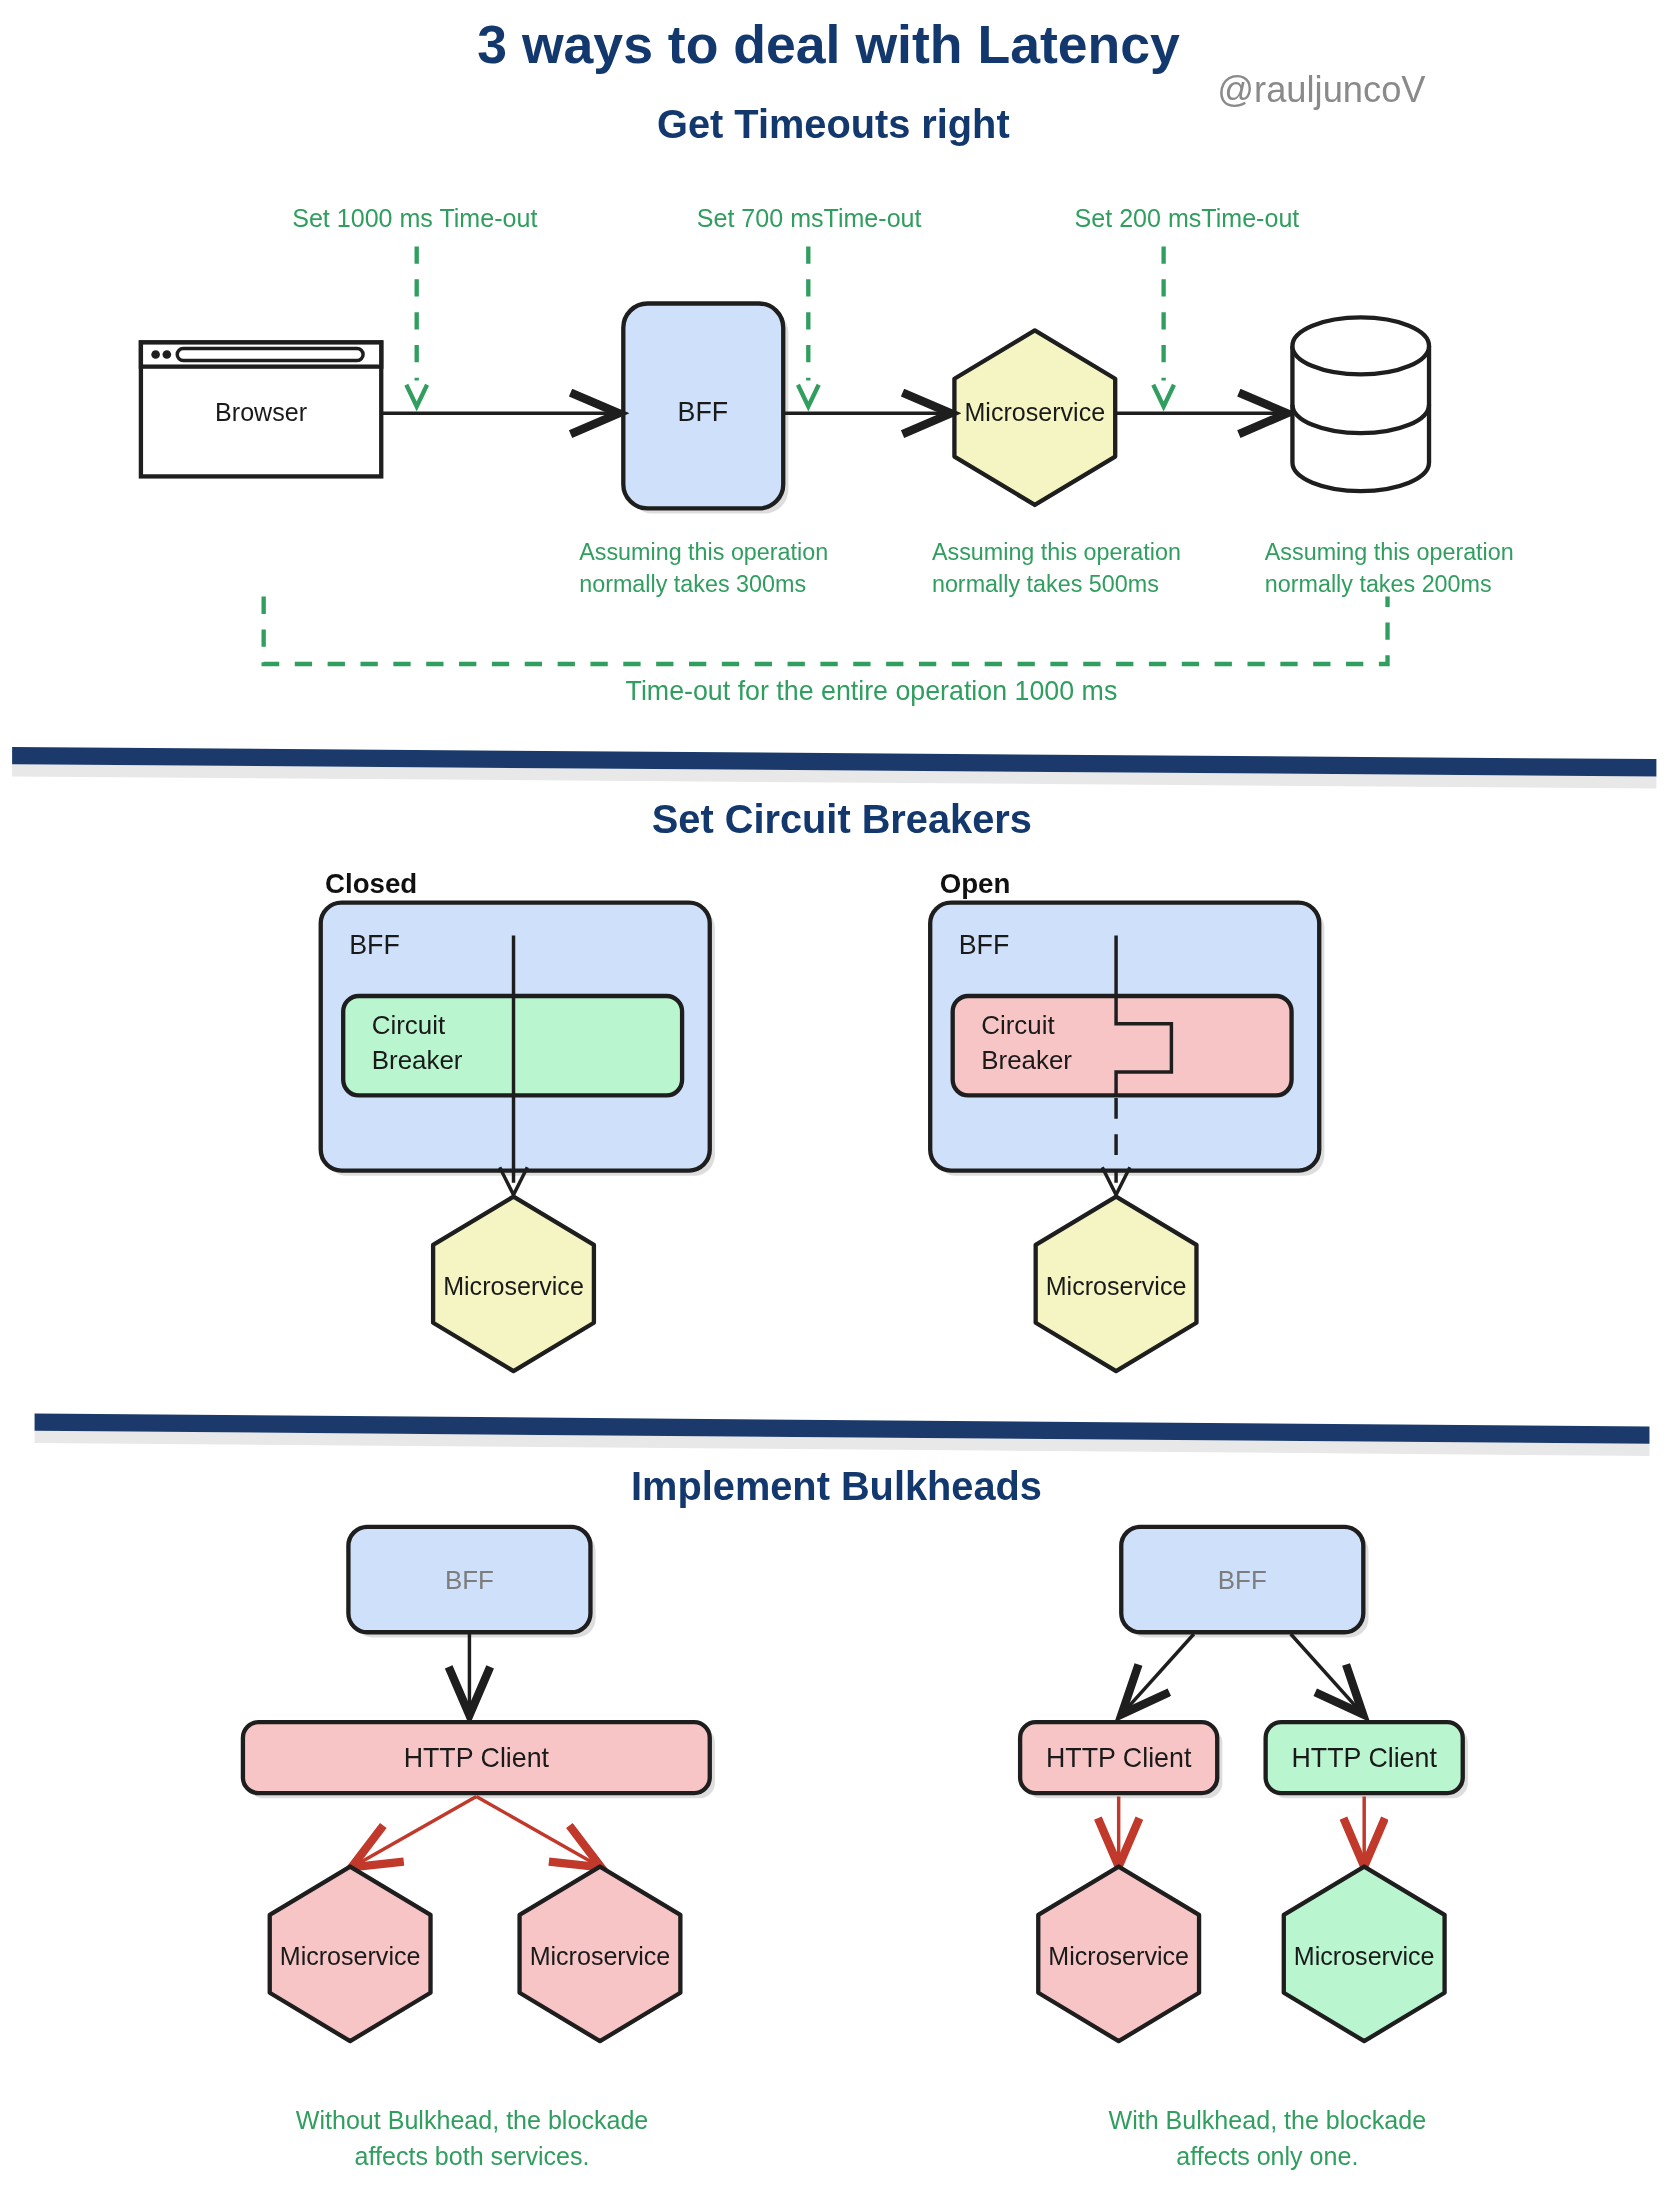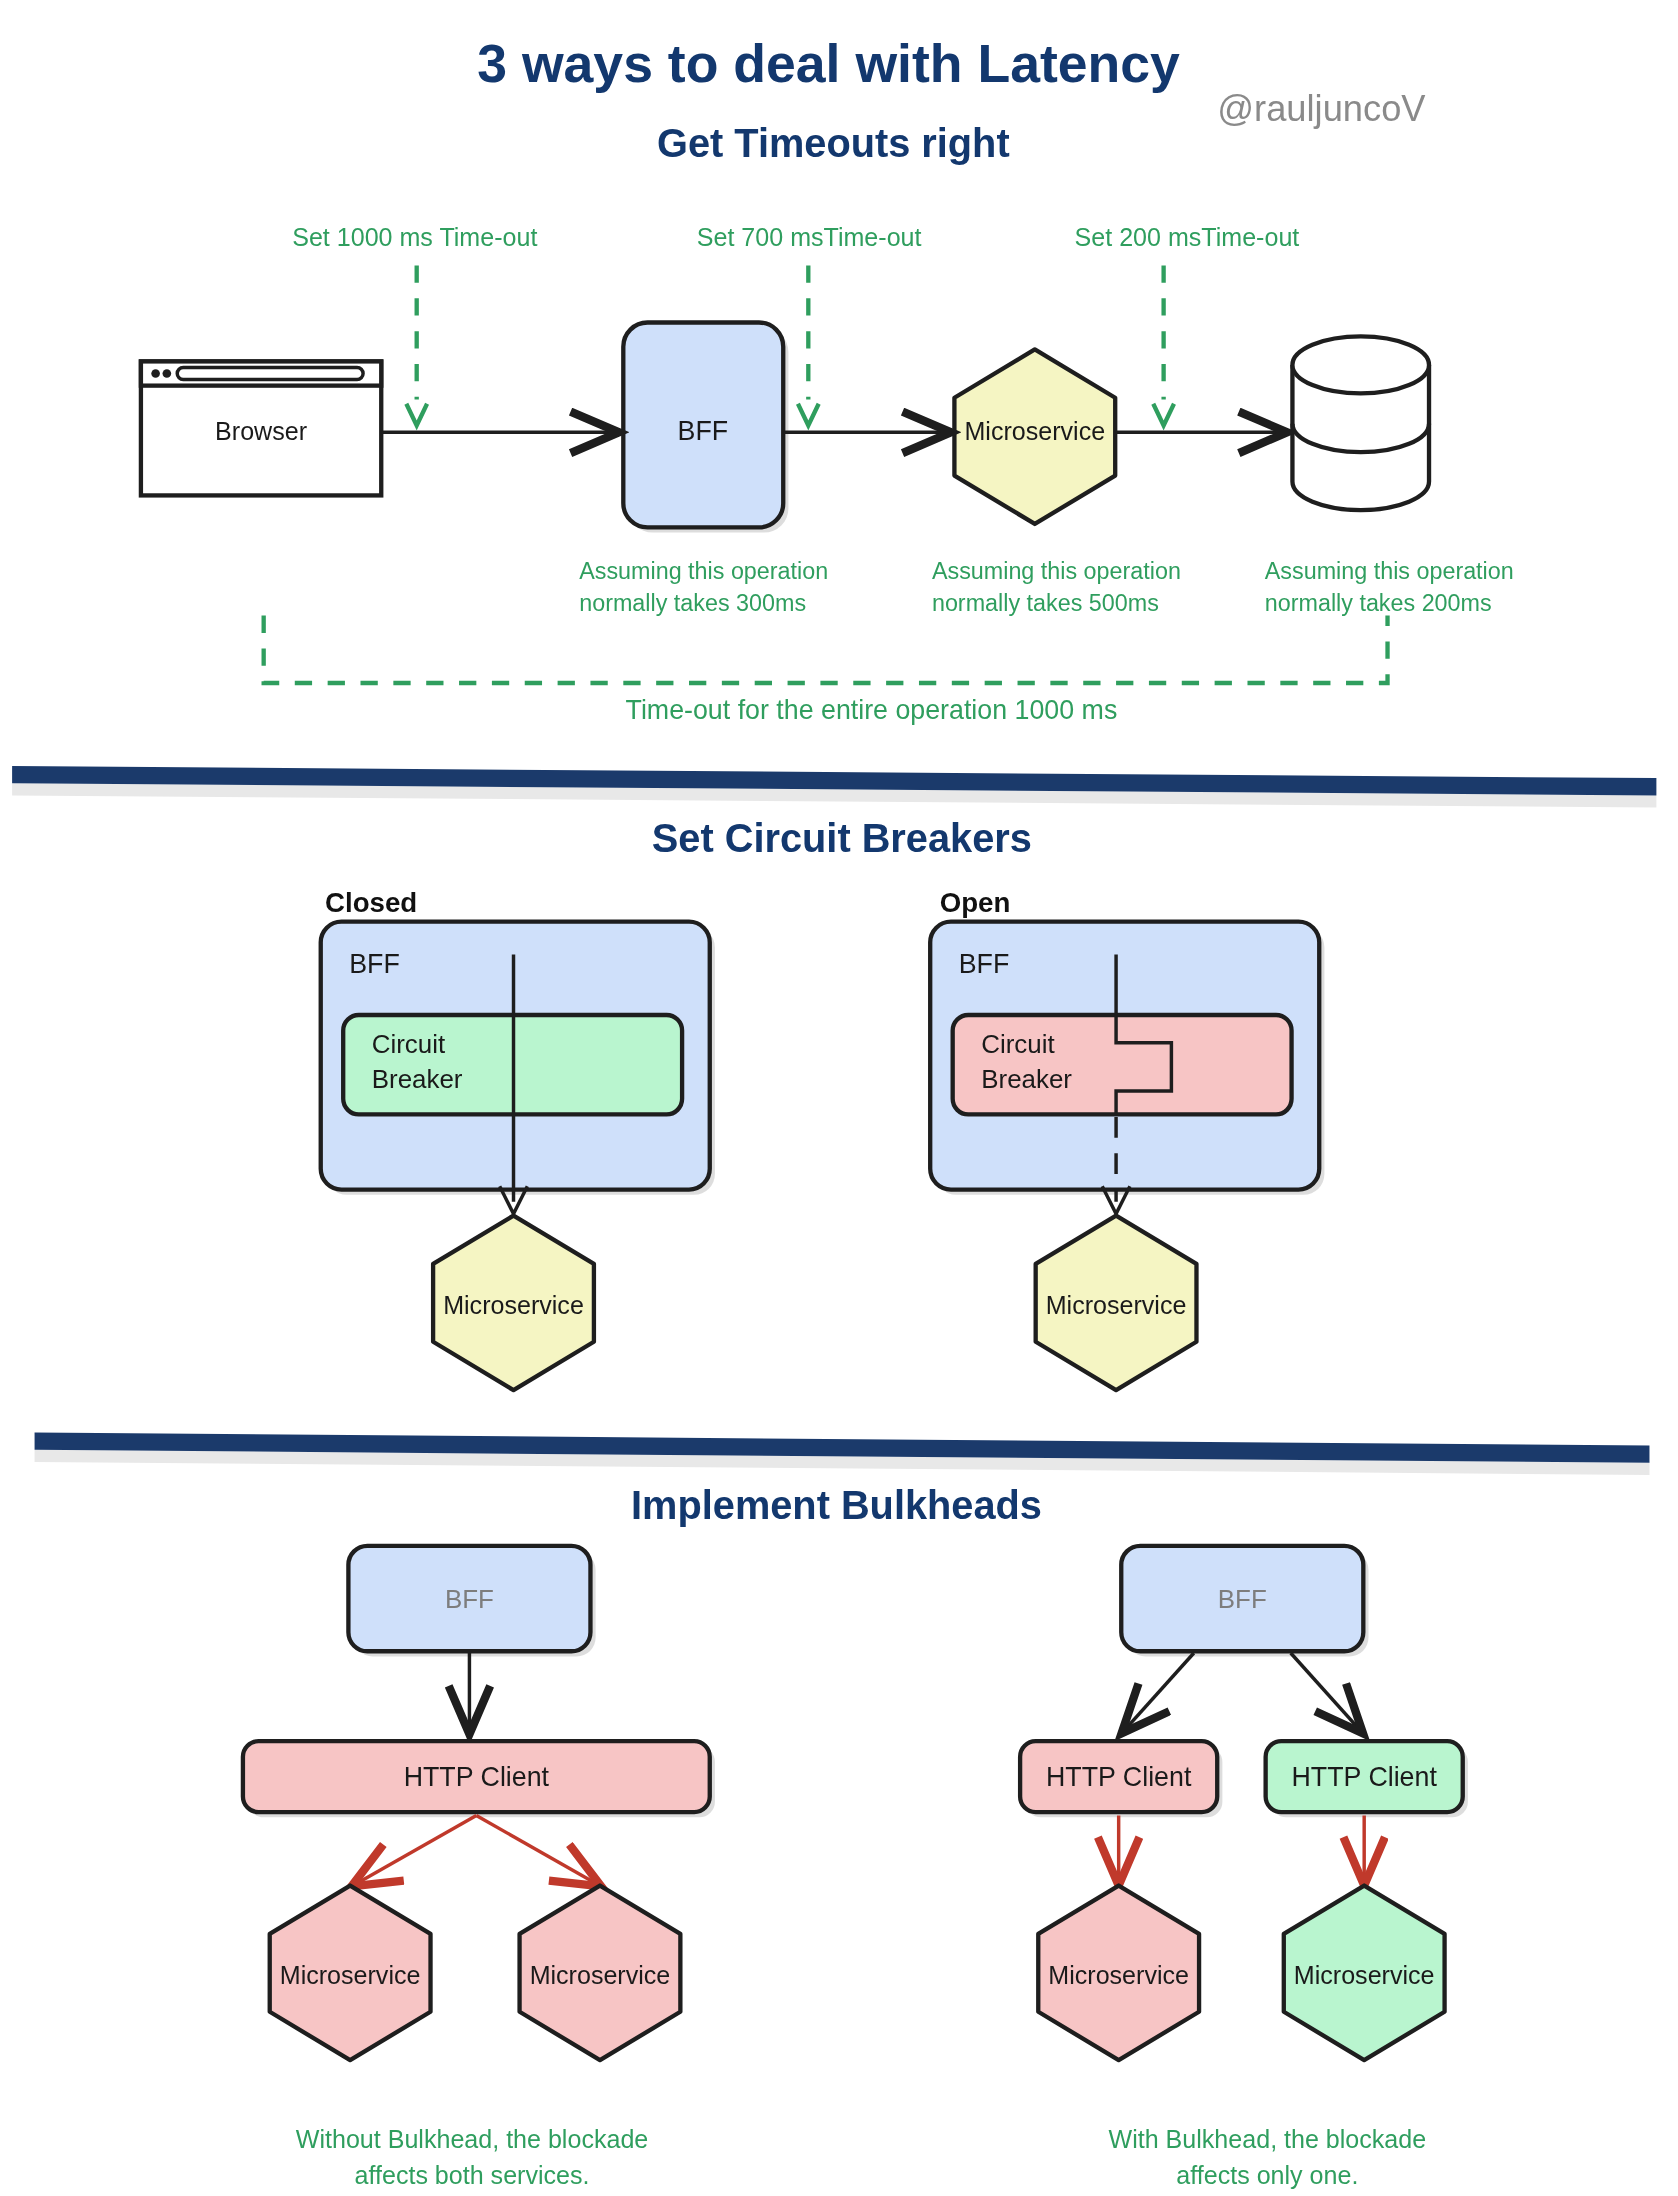--- a/index.html
+++ b/index.html
@@ -1,18 +1,18 @@
 <!DOCTYPE html>
 <html style="font-size:14px"><head>
 <meta charset="utf-8">
 <style>
   html,body{margin:0;padding:0;background:#ffffff;}
   body{width:1678px;height:2196px;position:relative;overflow:hidden;
        font-family:"Liberation Sans","DejaVu Sans",sans-serif;}
-  #root{position:absolute;inset:0;margin-top:19px;}
+  #root{position:absolute;inset:0;}
   svg.layer{position:absolute;left:0;top:0;width:1678px;height:2196px;overflow:visible;}
   .ttl{fill:#13386e;font-family:"Liberation Sans","DejaVu Sans",sans-serif;font-weight:700;}
   .handle{fill:#8a8a8a;font-family:"Liberation Sans","DejaVu Sans",sans-serif;font-weight:400;}
   .note{fill:#2f9e5e;font-family:"Liberation Sans","DejaVu Sans",sans-serif;font-weight:400;}
   .nodetxt{fill:#1a1a1a;font-family:"Liberation Sans","DejaVu Sans",sans-serif;font-weight:400;}
   .graytxt{fill:#7d7d7d;font-family:"Liberation Sans","DejaVu Sans",sans-serif;font-weight:400;}
   .statelbl{fill:#111111;font-family:"Liberation Sans","DejaVu Sans",sans-serif;font-weight:700;}
   .shp{stroke:#1e1e1e;}
   .flow{stroke:#1e1e1e;stroke-width:4;fill:none;}
   .gdash{stroke:#2f9e5e;stroke-width:5;fill:none;stroke-dasharray:20 18;stroke-linecap:butt;}

